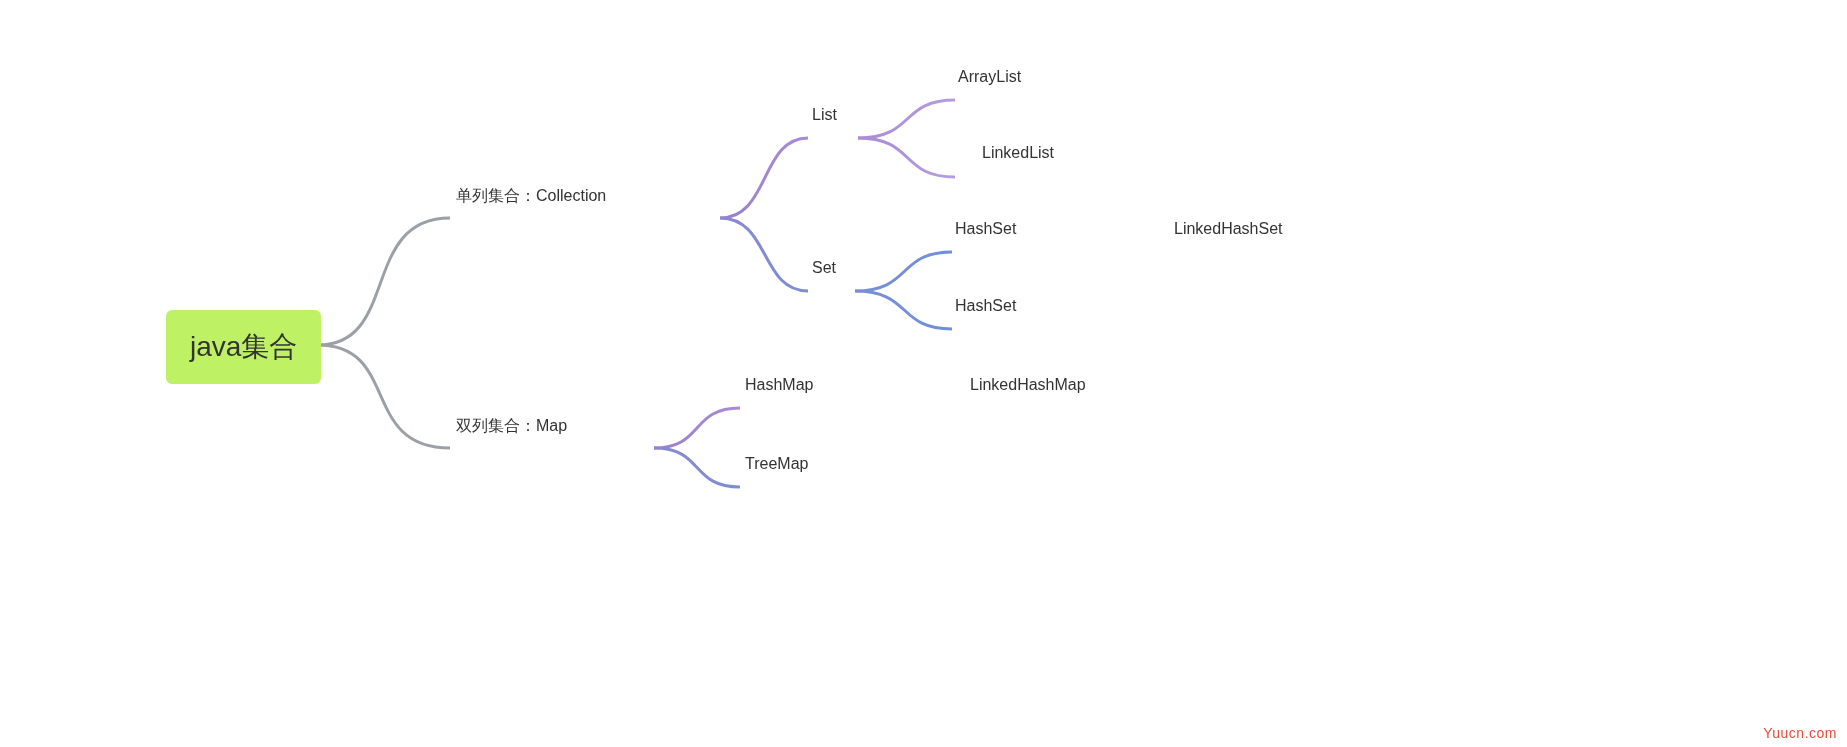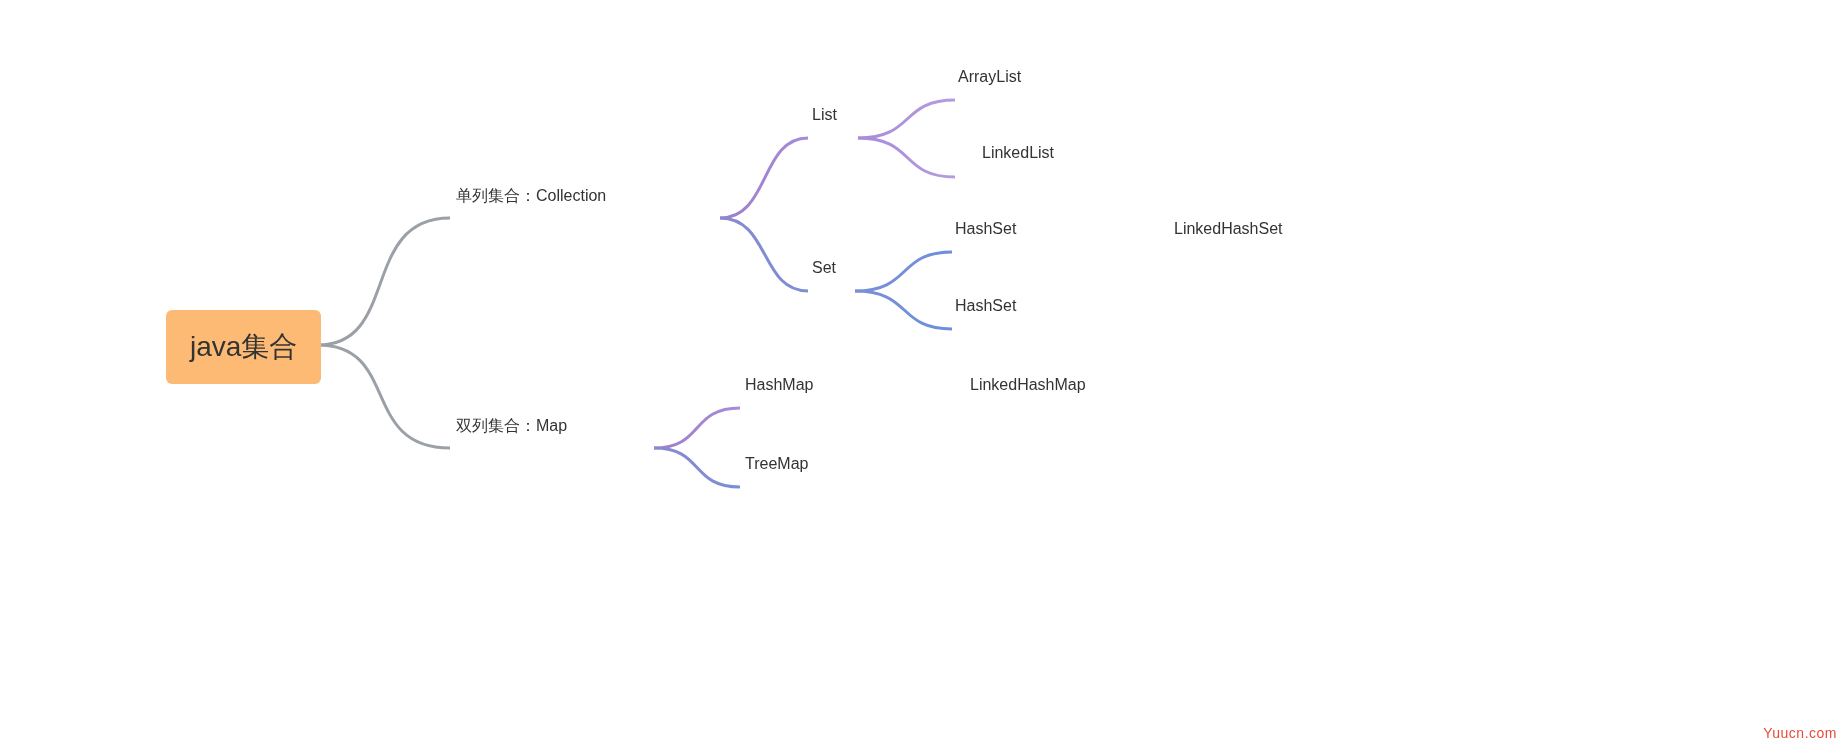--- a/index.html
+++ b/index.html
@@ -11,21 +11,21 @@
       position: relative;
       overflow: hidden;
     }
     .node {
       position: absolute;
       white-space: nowrap;
       color: #333;
       font-size: 16px;
     }
     .root-node {
-      background: #fdba74;
+      background: #bef264;
       border-radius: 6px;
       padding: 18px 24px;
       font-size: 28px;
     }
     .watermark {
       position: absolute;
       bottom: 6px;
       right: 10px;
       color: #e74c3c;
       font-size: 14px;

